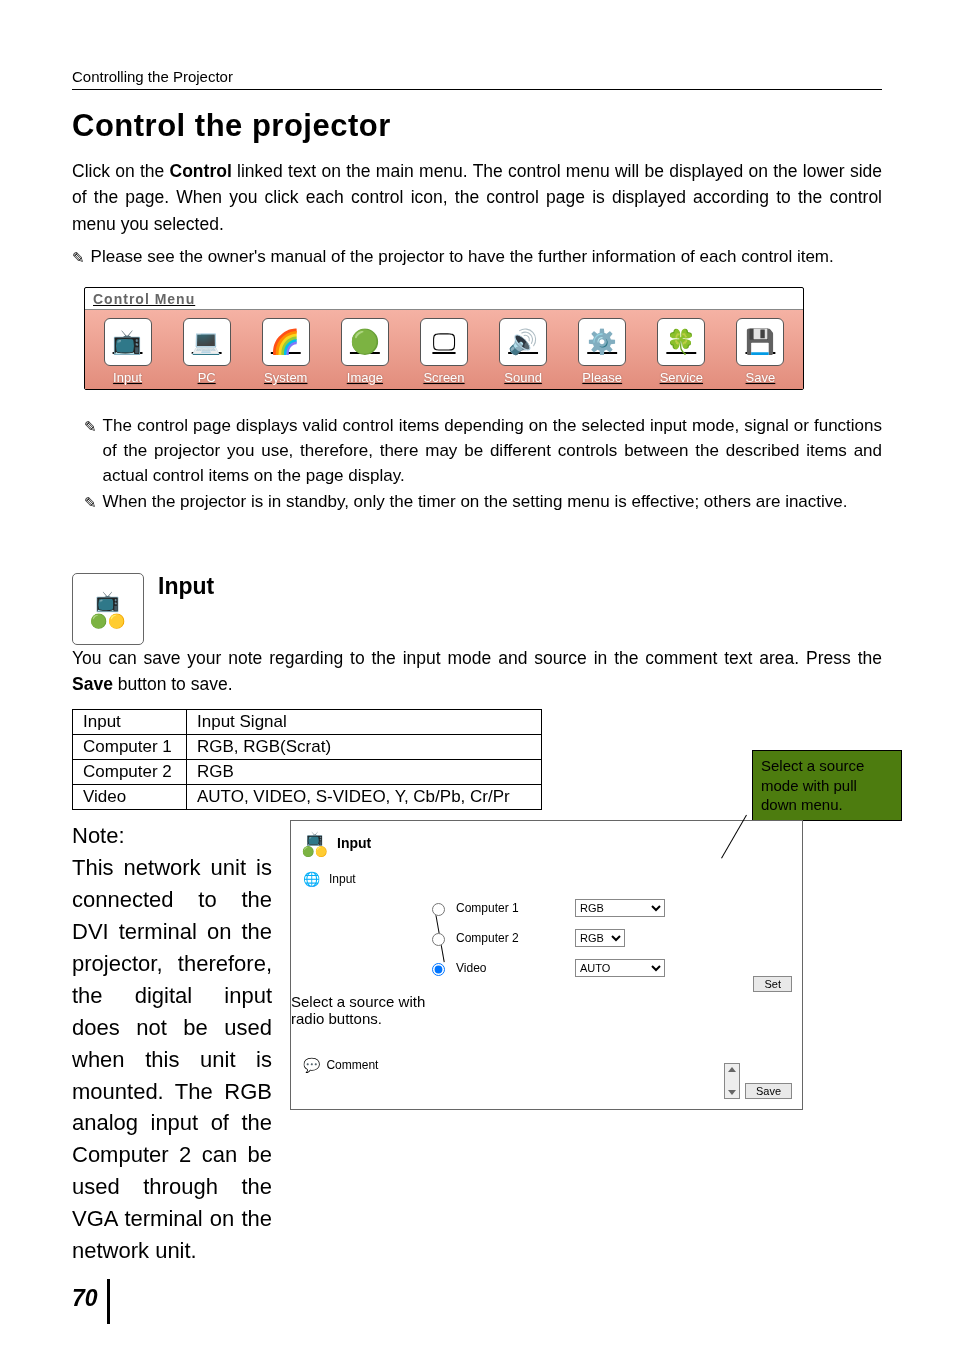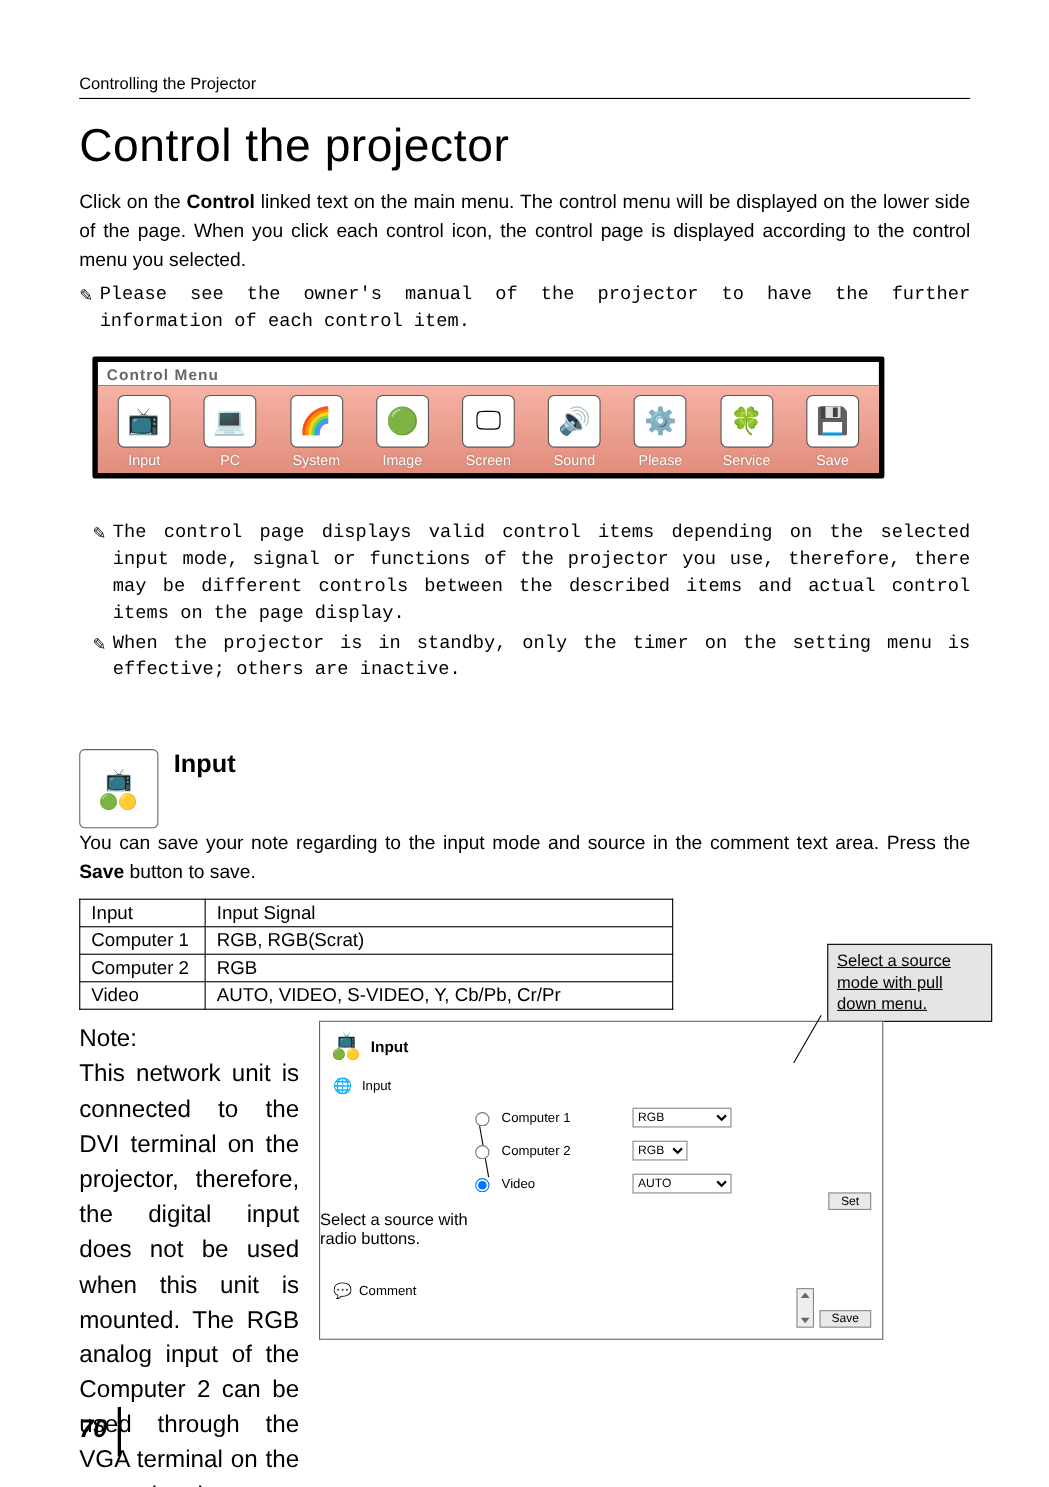--- a/index.html
+++ b/index.html
@@ -13,22 +13,22 @@
     padding: 68px 72px 30px 72px;
     position: relative;
   }
   .header-line {
     border-bottom: 1px solid #000;
     padding-bottom: 4px;
     margin-bottom: 18px;
     font-size: 15px;
   }
   h1 {
-    font-size: 42px;
-    font-weight: 400;
+    font-size: 31px;
+    font-weight: 700;
     margin: 0 0 14px 0;
     letter-spacing: 0.5px;
   }
   .para {
     font-size: 17.5px;
     line-height: 1.5;
     margin: 0 0 8px 0;
     text-align: justify;
   }
   .note-item {
@@ -37,29 +37,30 @@
     line-height: 1.45;
     text-align: justify;
     margin-bottom: 2px;
   }
   .note-item .pencil {
     flex: 0 0 auto;
     margin-right: 6px;
     font-size: 15px;
     padding-top: 2px;
   }
-  .note-item .txt { flex: 1; font-family: Liberation Mono, monospace; }
+  .note-item .txt { flex: 1; }
 
   
   .control-menu-wrap {
-    border: 5px solid #000000;
+    border: 1px solid #000000;
     border-radius: 2px;
-    margin: 18px 0 38px 12px;
+    margin: 18px 0 24px 12px;
     padding: 0;
     width: 720px;
+    text-decoration: underline;
   }
   .cm-label {
     font-size: 14px;
     font-weight: 700;
     color: #666;
     padding: 3px 6px 2px 8px;
     letter-spacing: 1px;
     border-bottom: 1px solid #888;
   }
   .cm-bar {
@@ -129,21 +130,21 @@
     border-collapse: collapse;
     margin-top: 12px;
     font-size: 17px;
   }
   .input-table td {
     border: 1px solid #000;
     padding: 2px 10px;
     vertical-align: top;
   }
   .input-table td:first-child { width: 114px; }
-  .input-table td:last-child { width: 425px; }
+  .input-table td:last-child { width: 355px; }
 
   
   .lower {
     display: flex;
     gap: 18px;
     margin-top: 10px;
     align-items: flex-start;
   }
   .note-col {
     width: 200px;
@@ -218,26 +219,25 @@
     left: 3px;
     border-left: 4px solid transparent;
     border-right: 4px solid transparent;
   }
   .scroll-widget::before { top: 3px; border-bottom: 5px solid #666; }
   .scroll-widget::after { bottom: 3px; border-top: 5px solid #666; }
 
   
   .callout {
     position: absolute;
-    background: #e5e5e5;
+    background: #4d7c0f;
     border: 1px solid #000;
     font-size: 15px;
     padding: 5px 8px;
     line-height: 1.3;
-    text-decoration: underline;
   }
   .callout1 { top: -70px; right: -20px; width: 150px; }
   .callout2 { top: 142px; left: 151px; width: 165px; border:none; font-size:15px;margin-top:10px; }
   .callout-line1 {
     position: absolute;
     top: -6px; right: 55px;
     width: 1px; height: 50px;
     background: #000;
     transform: rotate(30deg);
     transform-origin: top;

